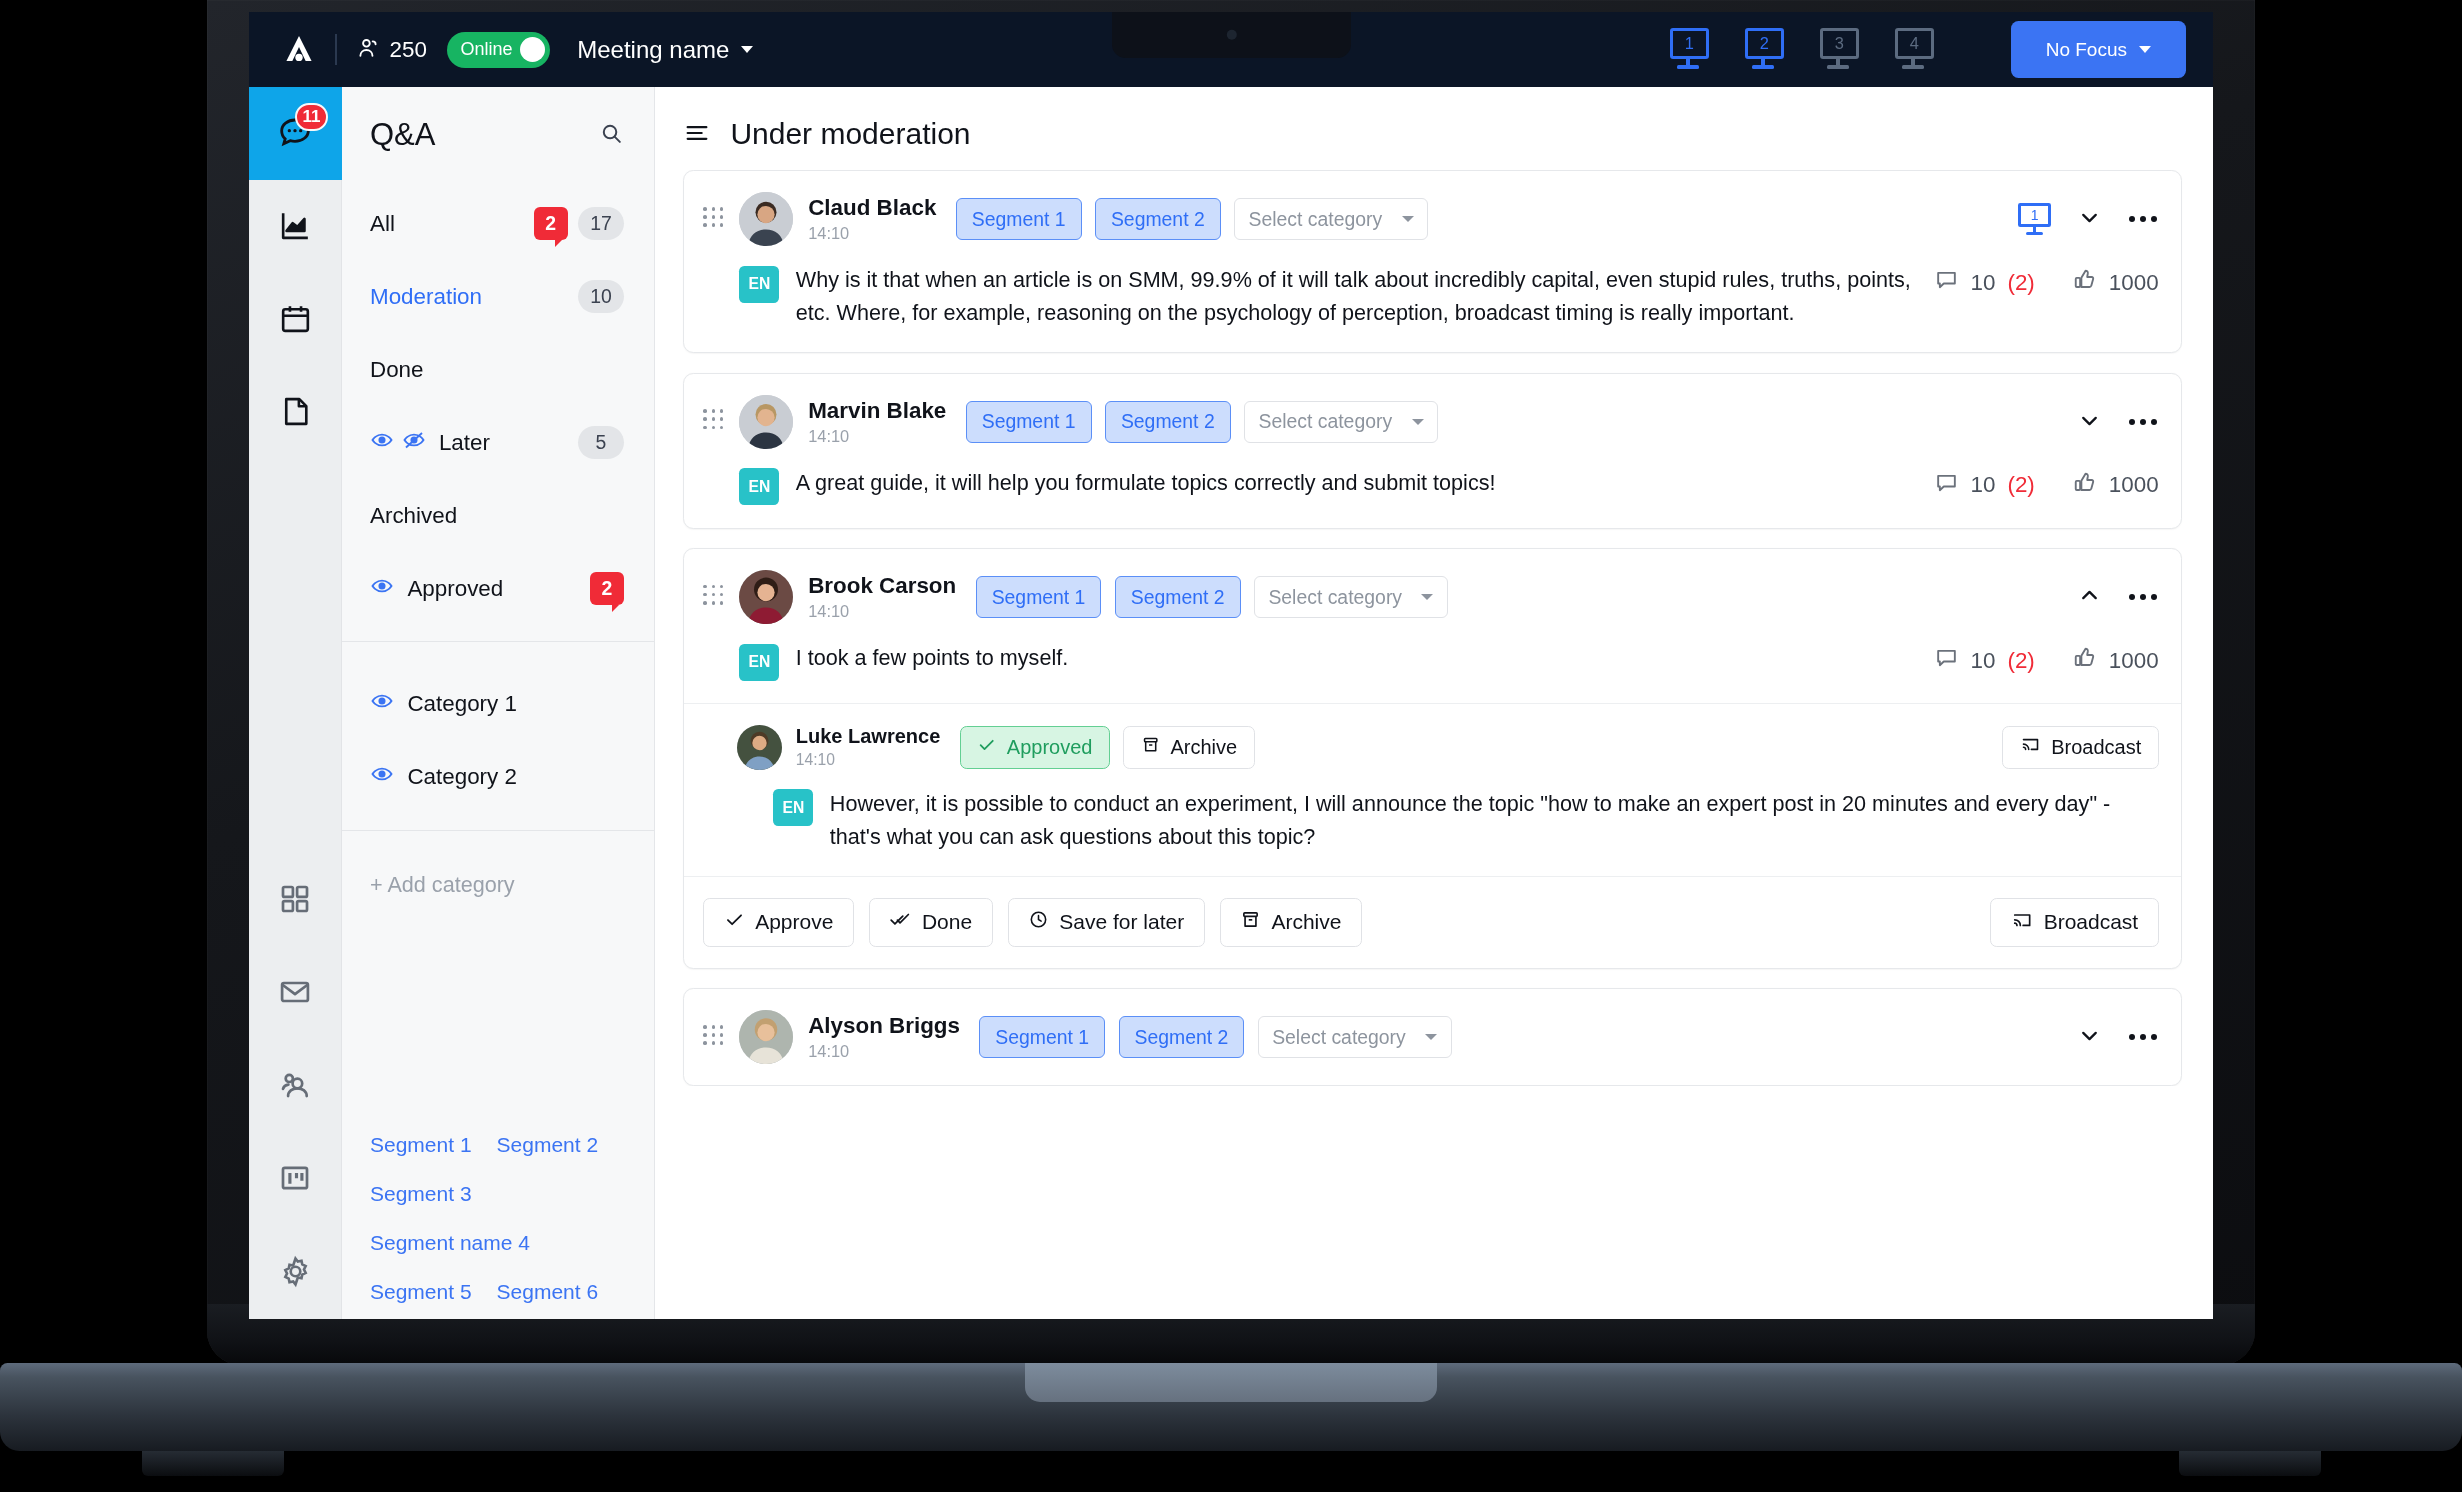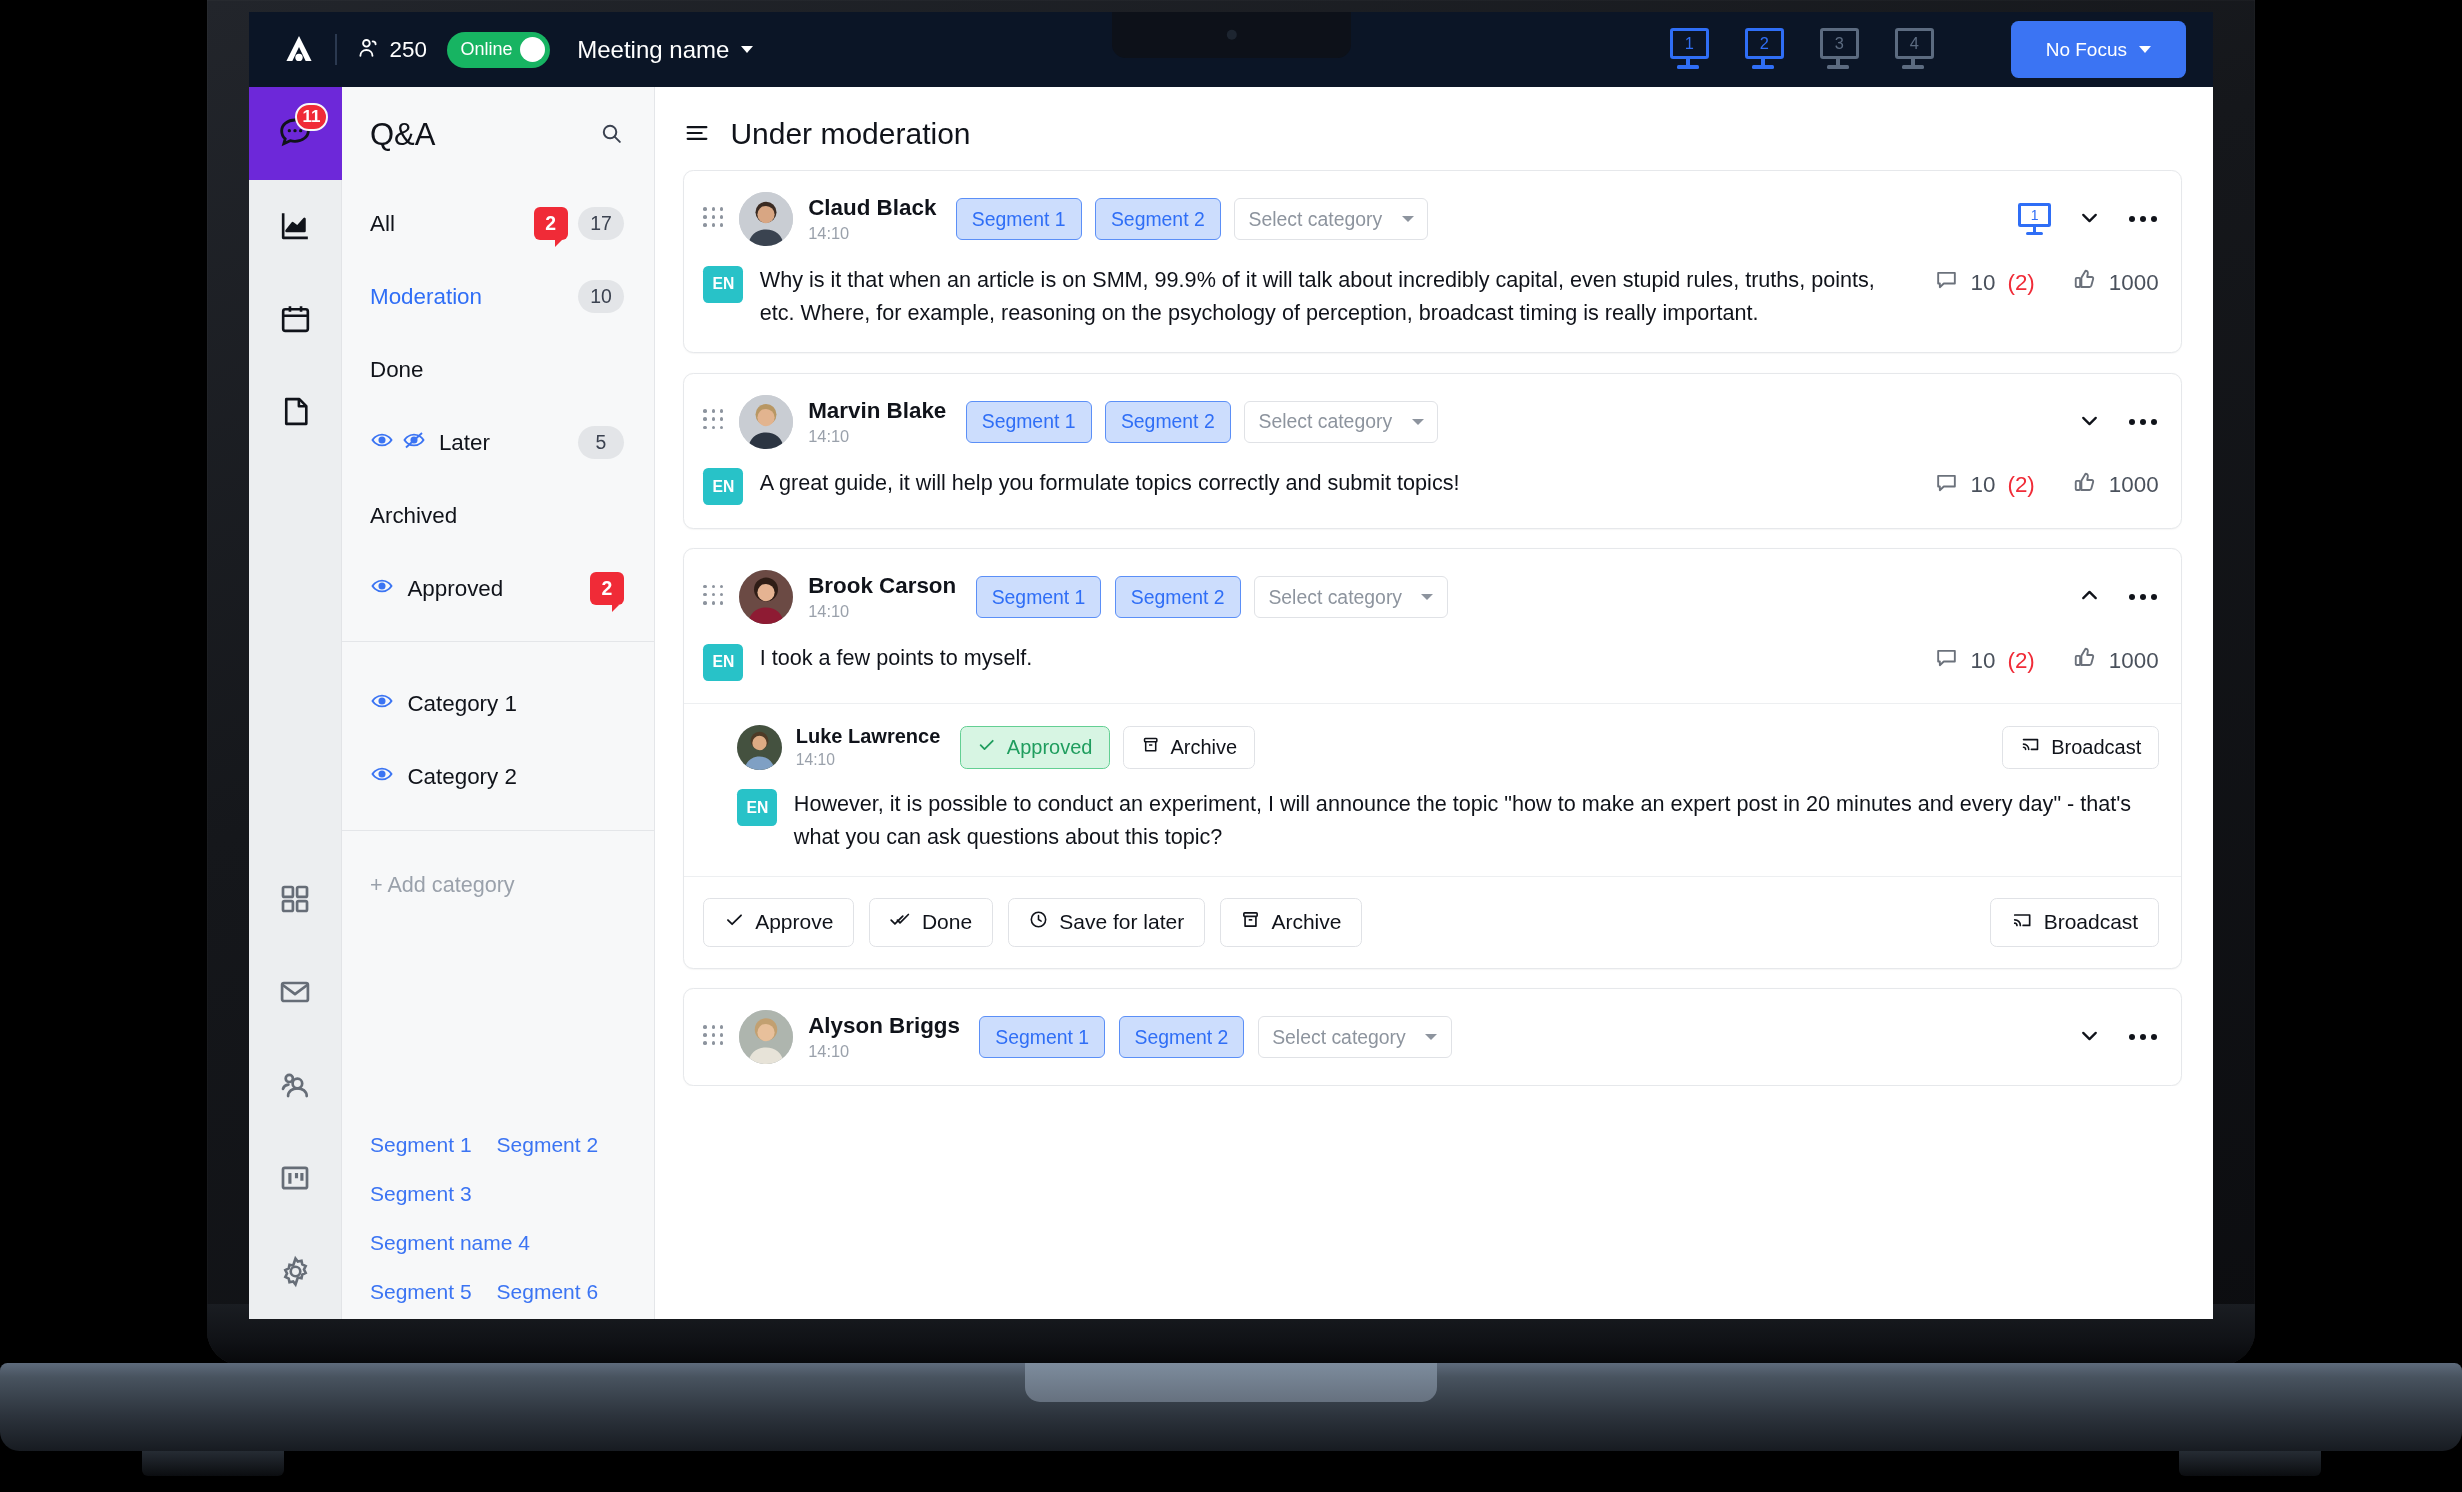--- a/index.html
+++ b/index.html
@@ -149,21 +149,21 @@
     width: 93px; flex: 0 0 93px;
     background: #eceef0;
     display: flex; flex-direction: column; align-items: center;
     border-right: 0.7px solid #e2e4e7;
   }
   .rail-btn {
     width: 93px; height: 93px;
     display: flex; align-items: center; justify-content: center;
     position: relative; cursor: pointer;
   }
-  .rail-btn.active { background: #6d28d9; }
+  .rail-btn.active { background: #0ea5e9; }
   .rail-badge {
     position: absolute; top: 16.4px; left: 46px;
     min-width: 31px; height: 28px; padding: 0 6px;
     background: #f02b37; color: #fff;
     border-radius: 14px;
     font-size: 17px; font-weight: 600;
     display: flex; align-items: center; justify-content: center;
     border: 2.2px solid #f7f8f9;
   }
   .rail-spacer { flex: 1; }
@@ -289,21 +289,21 @@
   .chev { cursor: pointer; }
   .kebab { display: flex; gap: 5.2px; cursor: pointer; padding: 6px 1.5px; }
   .kebab i { width: 6px; height: 6px; border-radius: 50%; background: #10131a; display: block; }
 
   .card-body { display: flex; align-items: flex-start; padding: 0 22.4px 22.4px 19.4px; }
   .en-badge {
     flex: 0 0 40px; width: 40px; height: 37px;
     background: #28c2c8; color: #fff; border-radius: 5.2px;
     font-size: 15.7px; font-weight: 600;
     display: flex; align-items: center; justify-content: center;
-    margin-right: 16.4px; margin-top: 1.5px;
+    margin-right: 16.4px; margin-top: 1.5px; margin-left: 36px;
   }
   .msg-text {
     flex: 1; font-size: 21.6px; line-height: 1.52; color: #10131a;
     padding-right: 22.4px;
   }
   .stats { display: flex; align-items: center; gap: 37px; margin-left: auto; padding-top: 3px; }
   .stat { display: flex; align-items: center; gap: 12px; font-size: 22.4px; color: #4a515c; white-space: nowrap; }
   .stat .red { color: #f02b37; }
 
   

